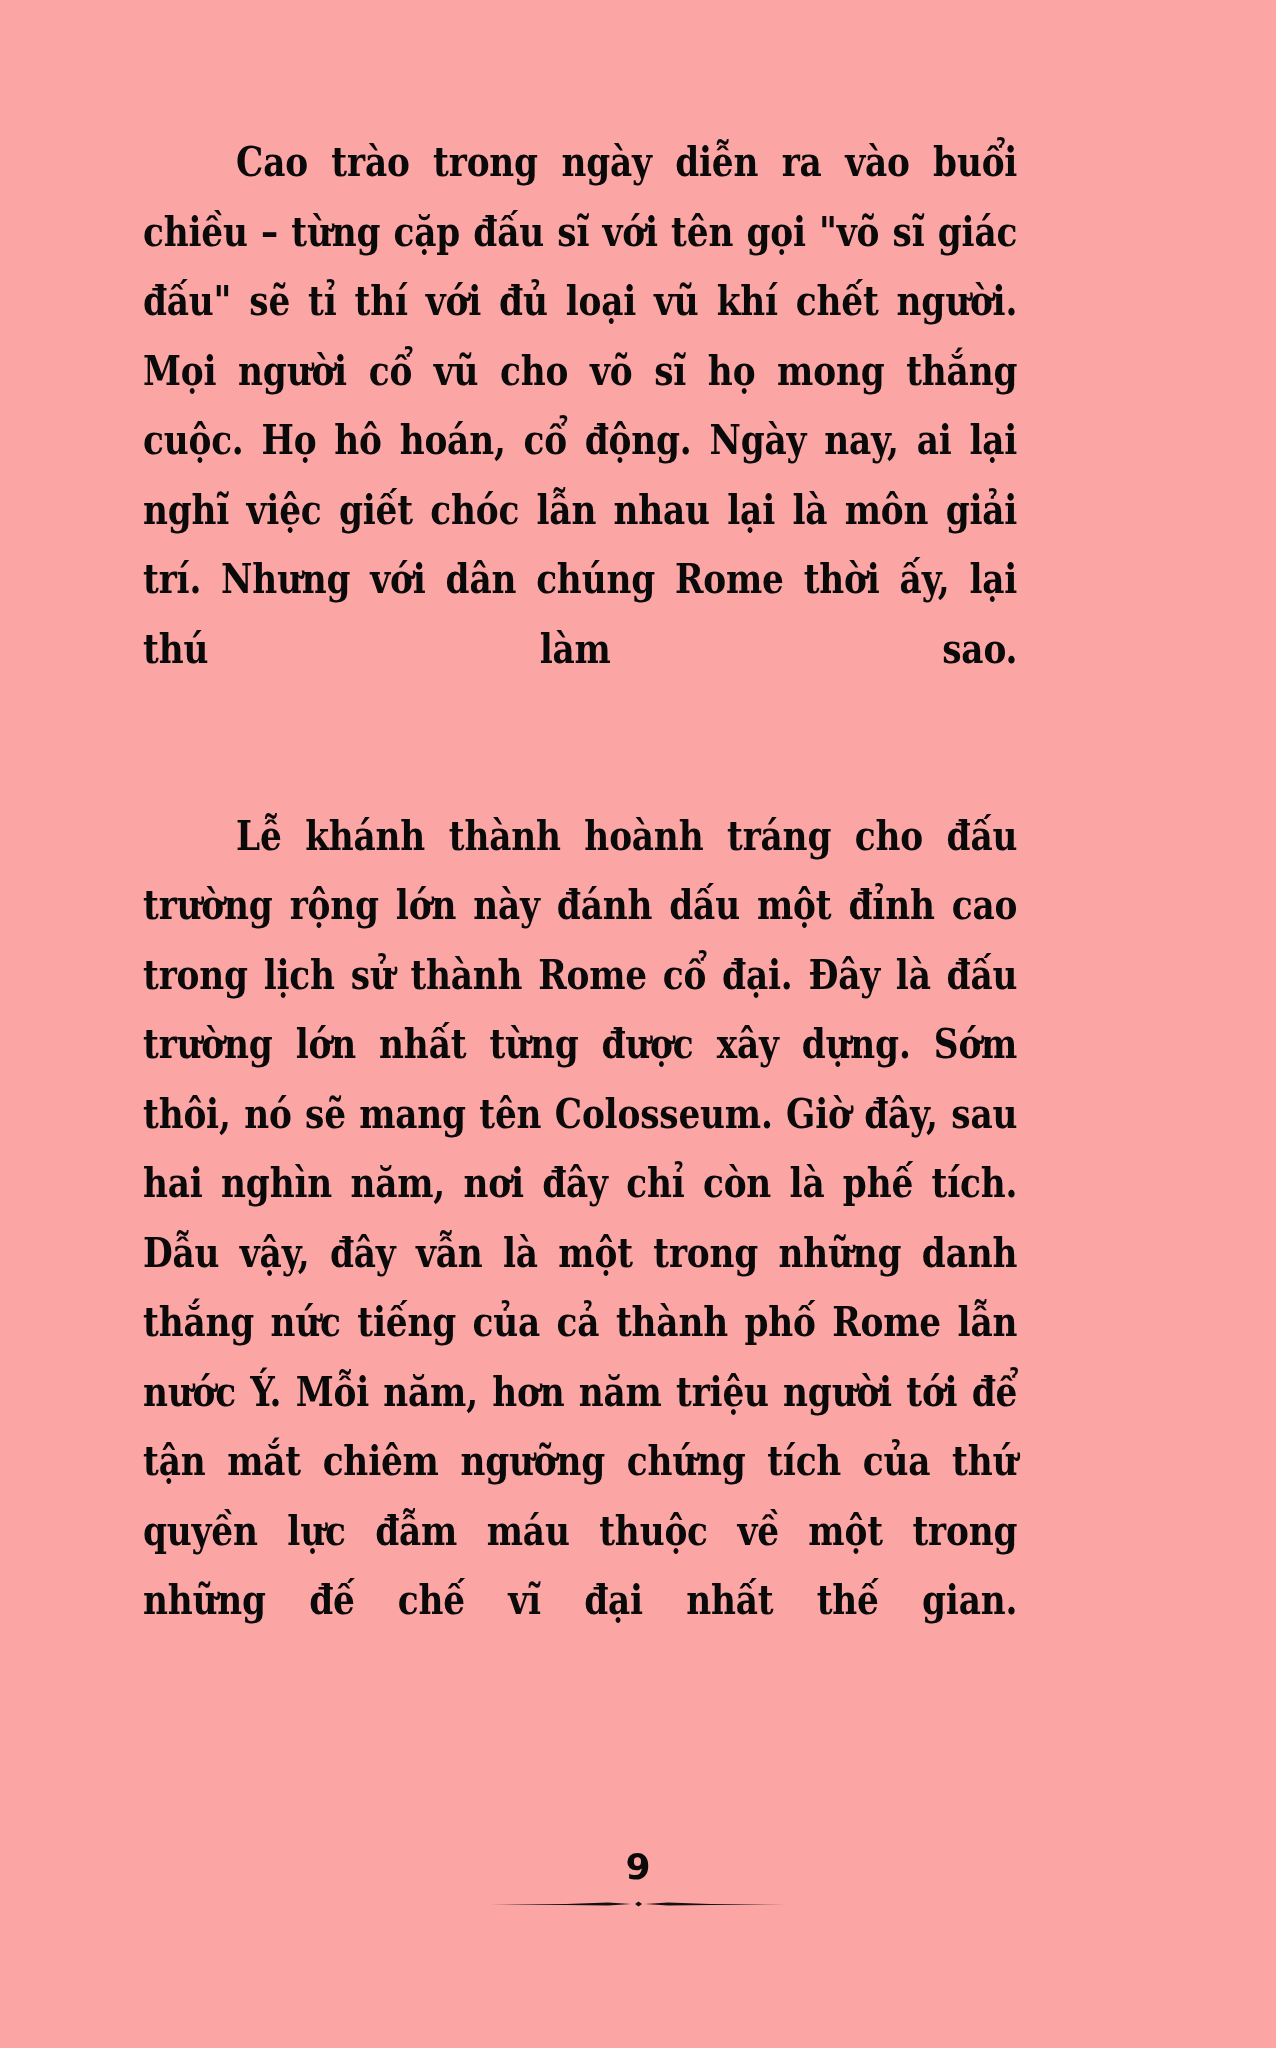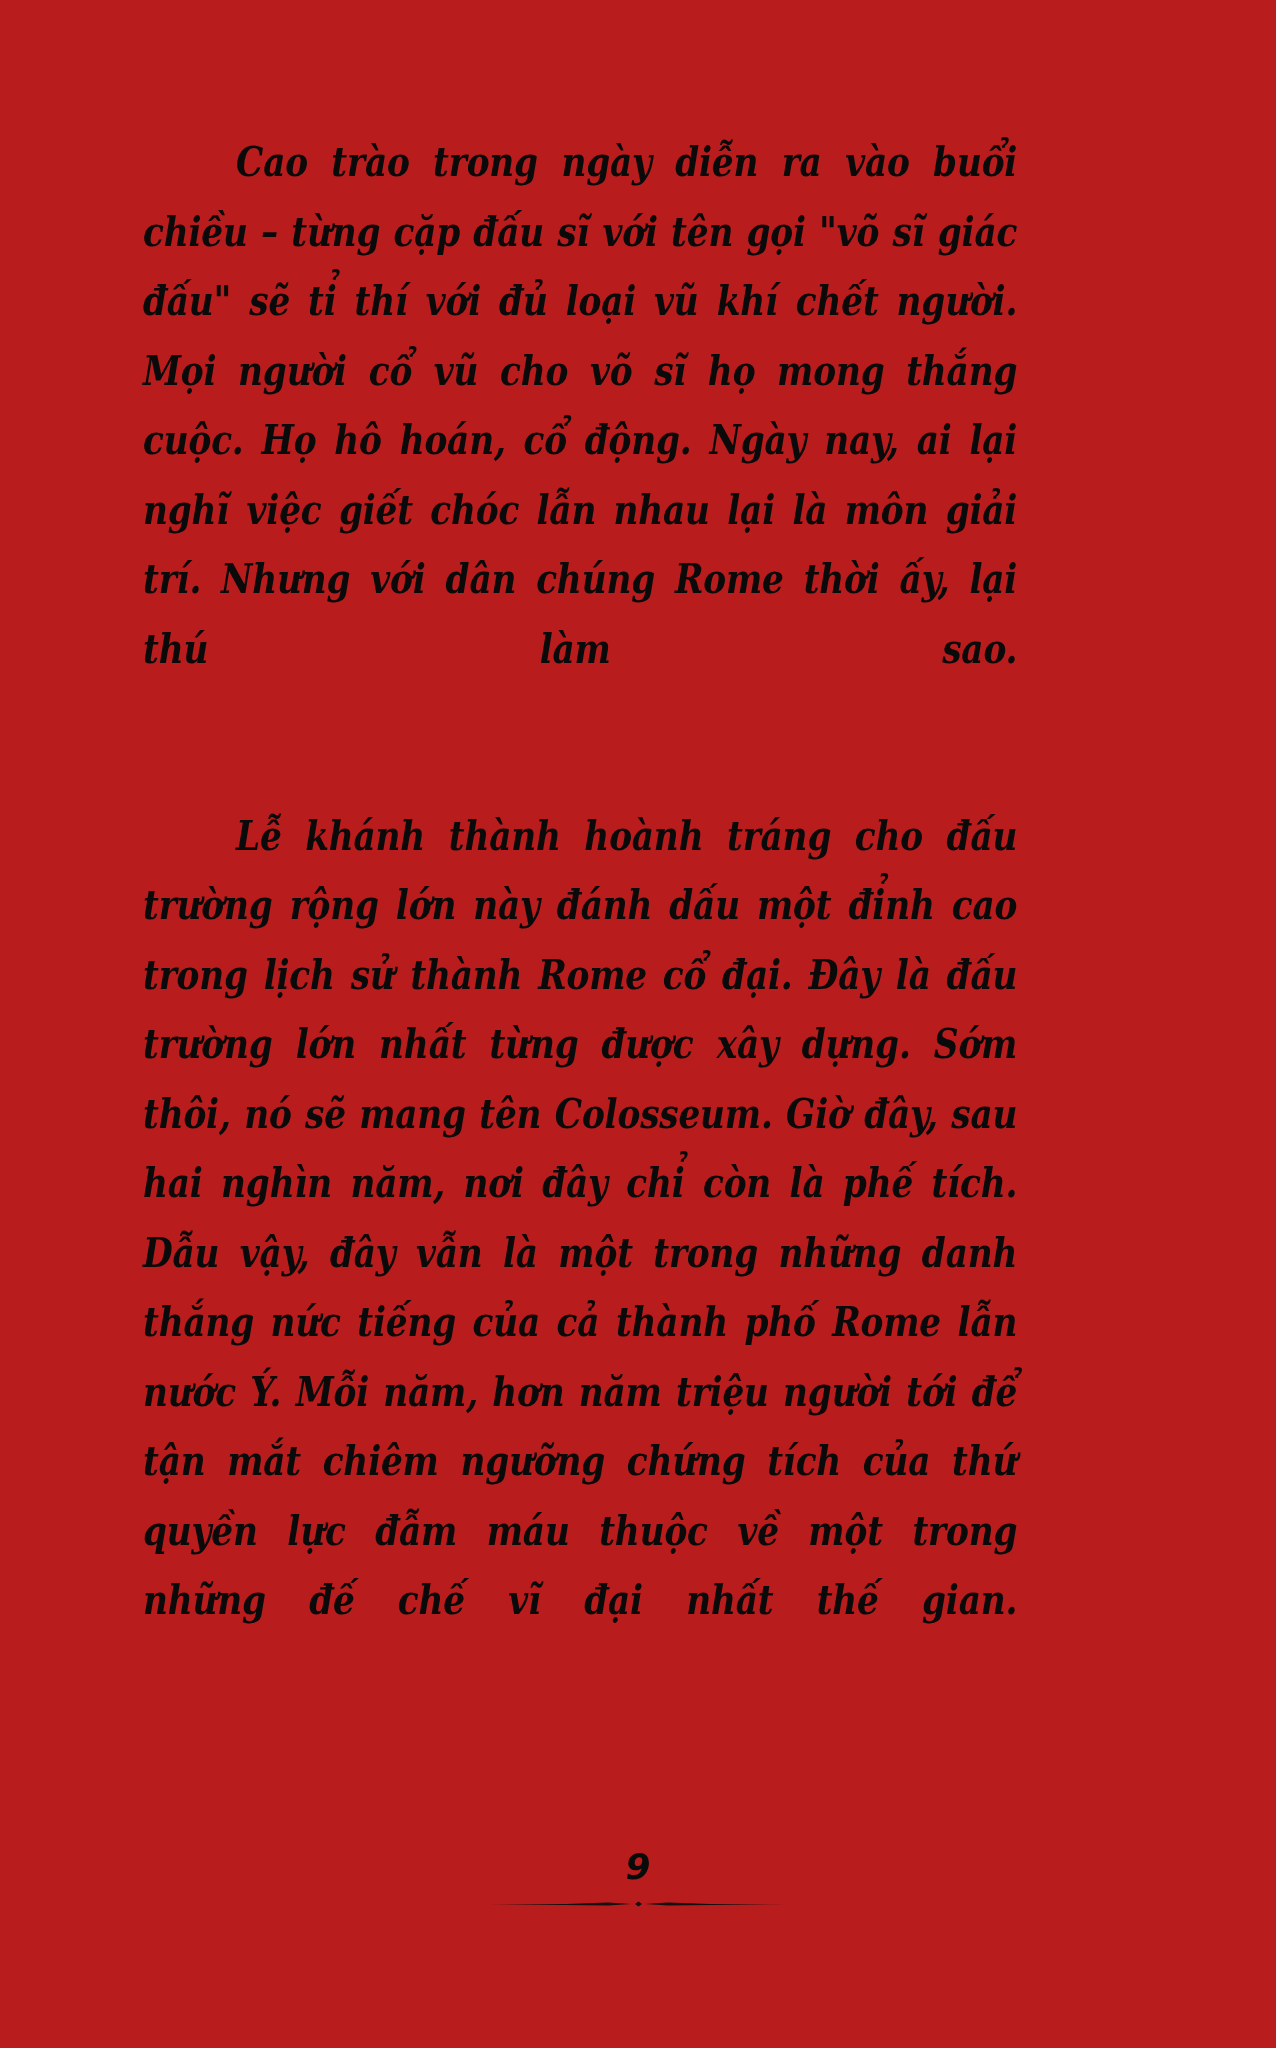--- a/index.html
+++ b/index.html
@@ -12,22 +12,21 @@
     height: 2048px;
     position: relative;
     font-family: "DejaVu Serif", "Liberation Serif", serif;
     color: #0a0a0a;
     overflow: hidden;
   }
 
   .page {
     position: absolute;
     inset: 0;
-    background: #b91c1c;
-    font-style: italic;
+    background: #fca5a5;
   }
 
   .text-block {
     position: absolute;
     left: 143px;
     top: 128px;
     width: 940px;
   }
 
   .para {

